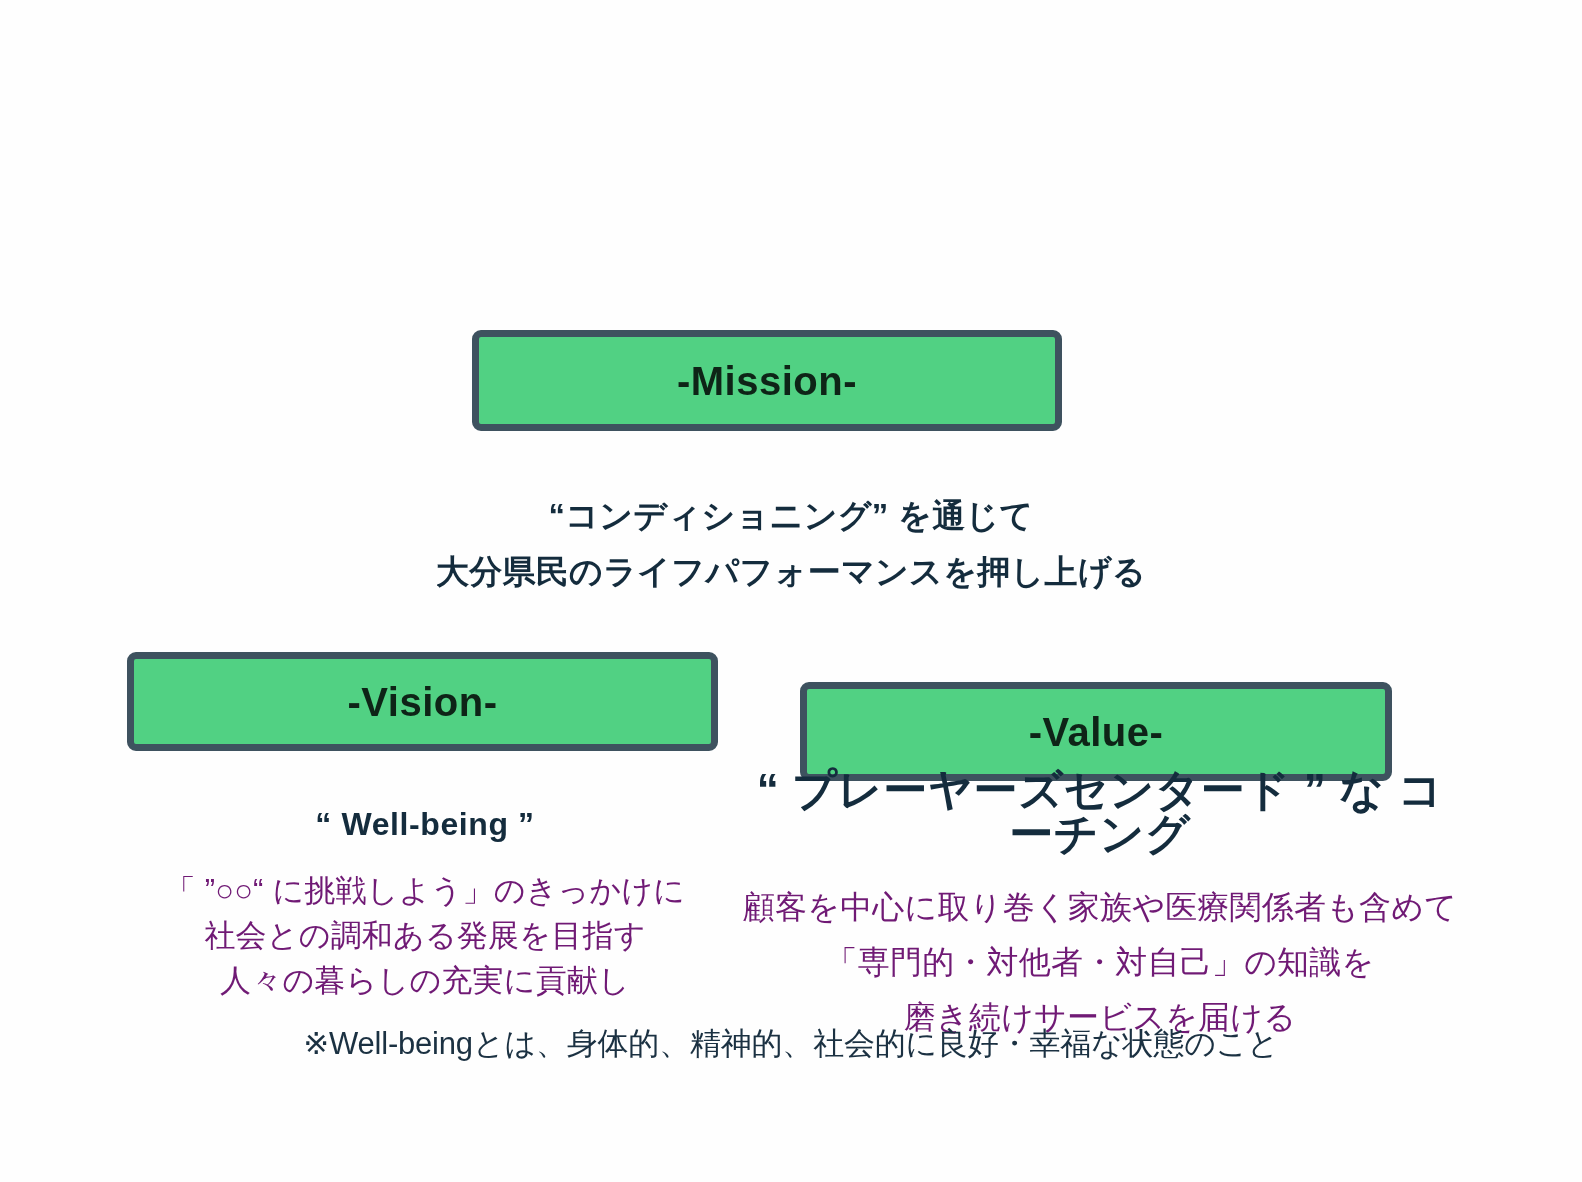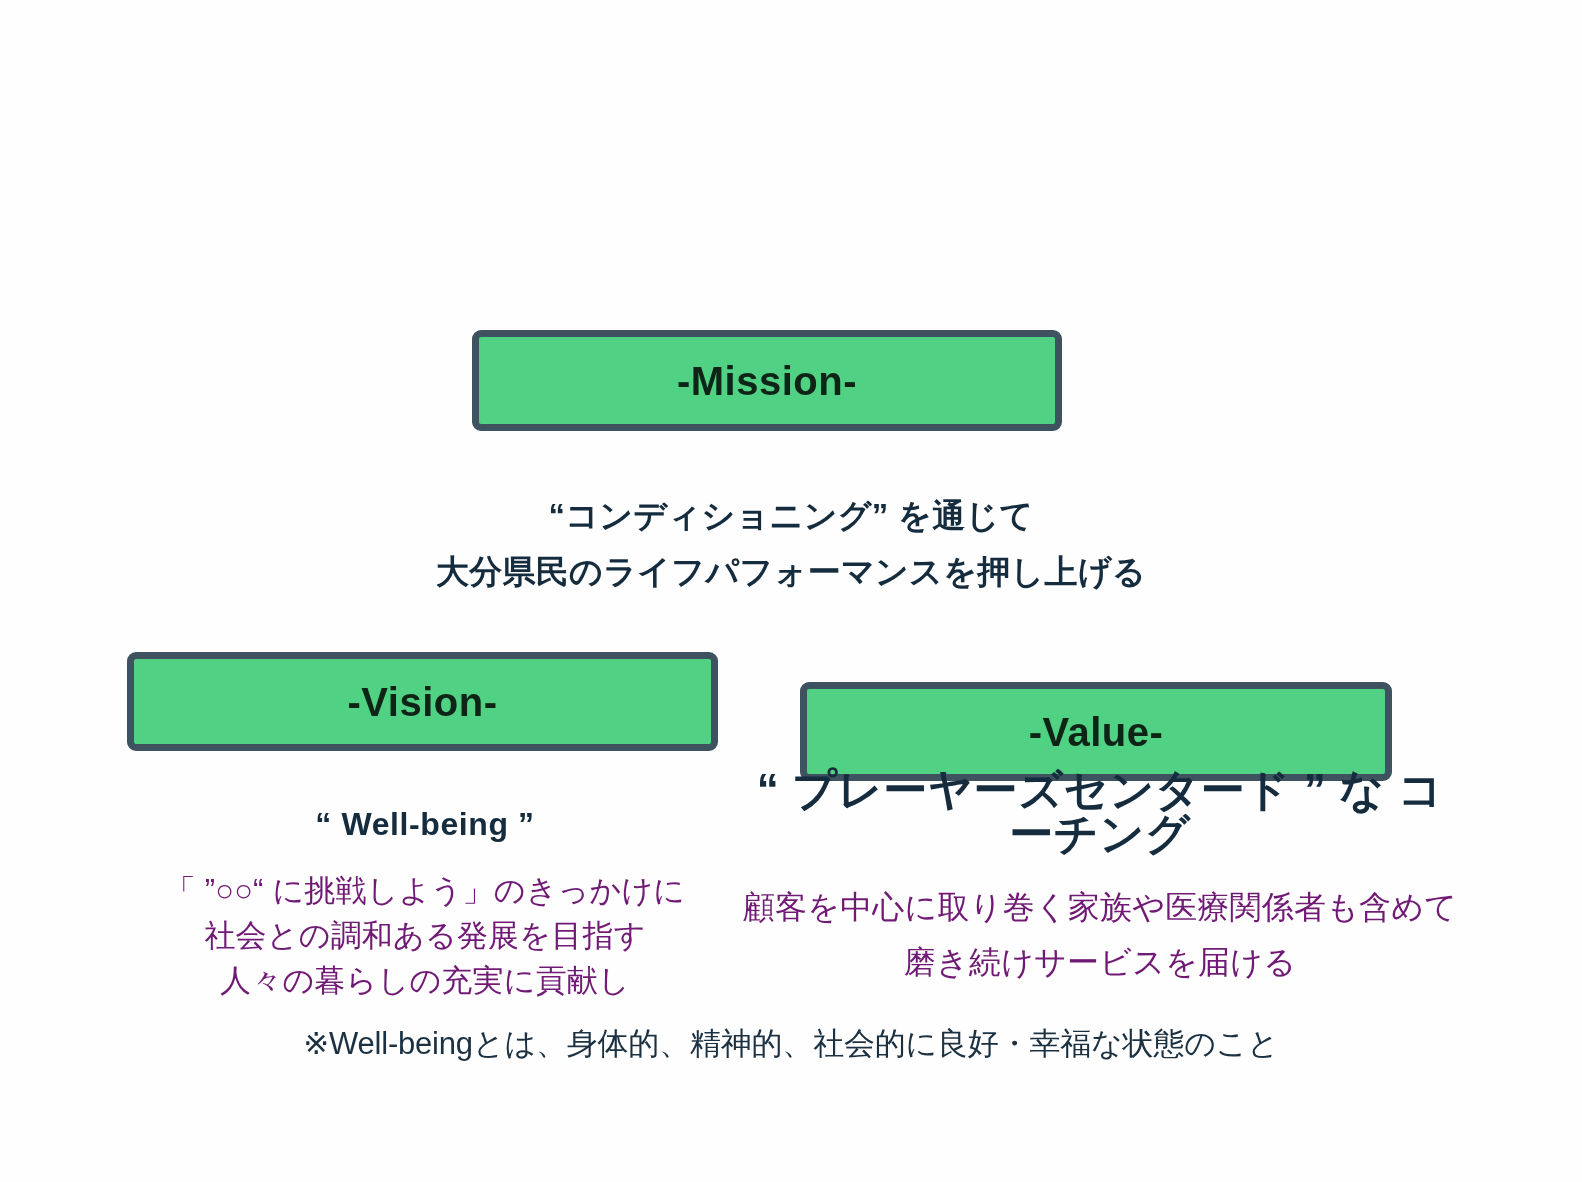--- a/index.html
+++ b/index.html
@@ -186,18 +186,19 @@
     <div class="body-line">人々の暮らしの充実に貢献し</div>
   </div>
 
   <div class="pill" id="pill-value">
     <span class="pill-label">-Value-</span>
   </div>
 
   <div class="block" id="value-body">
     <div class="lead">“ プレーヤーズセンタード ” な コーチング</div>
     <div class="body-line">顧客を中心に取り巻く家族や医療関係者も含めて</div>
+    <div class="body-line">「専門的・対他者・対自己」の知識を</div>
     <div class="body-line">磨き続けサービスを届ける</div>
   </div>
 
   <div class="block" id="footnote">※Well-beingとは、身体的、精神的、社会的に良好・幸福な状態のこと</div>
 
 </div>
 
 </body></html>

